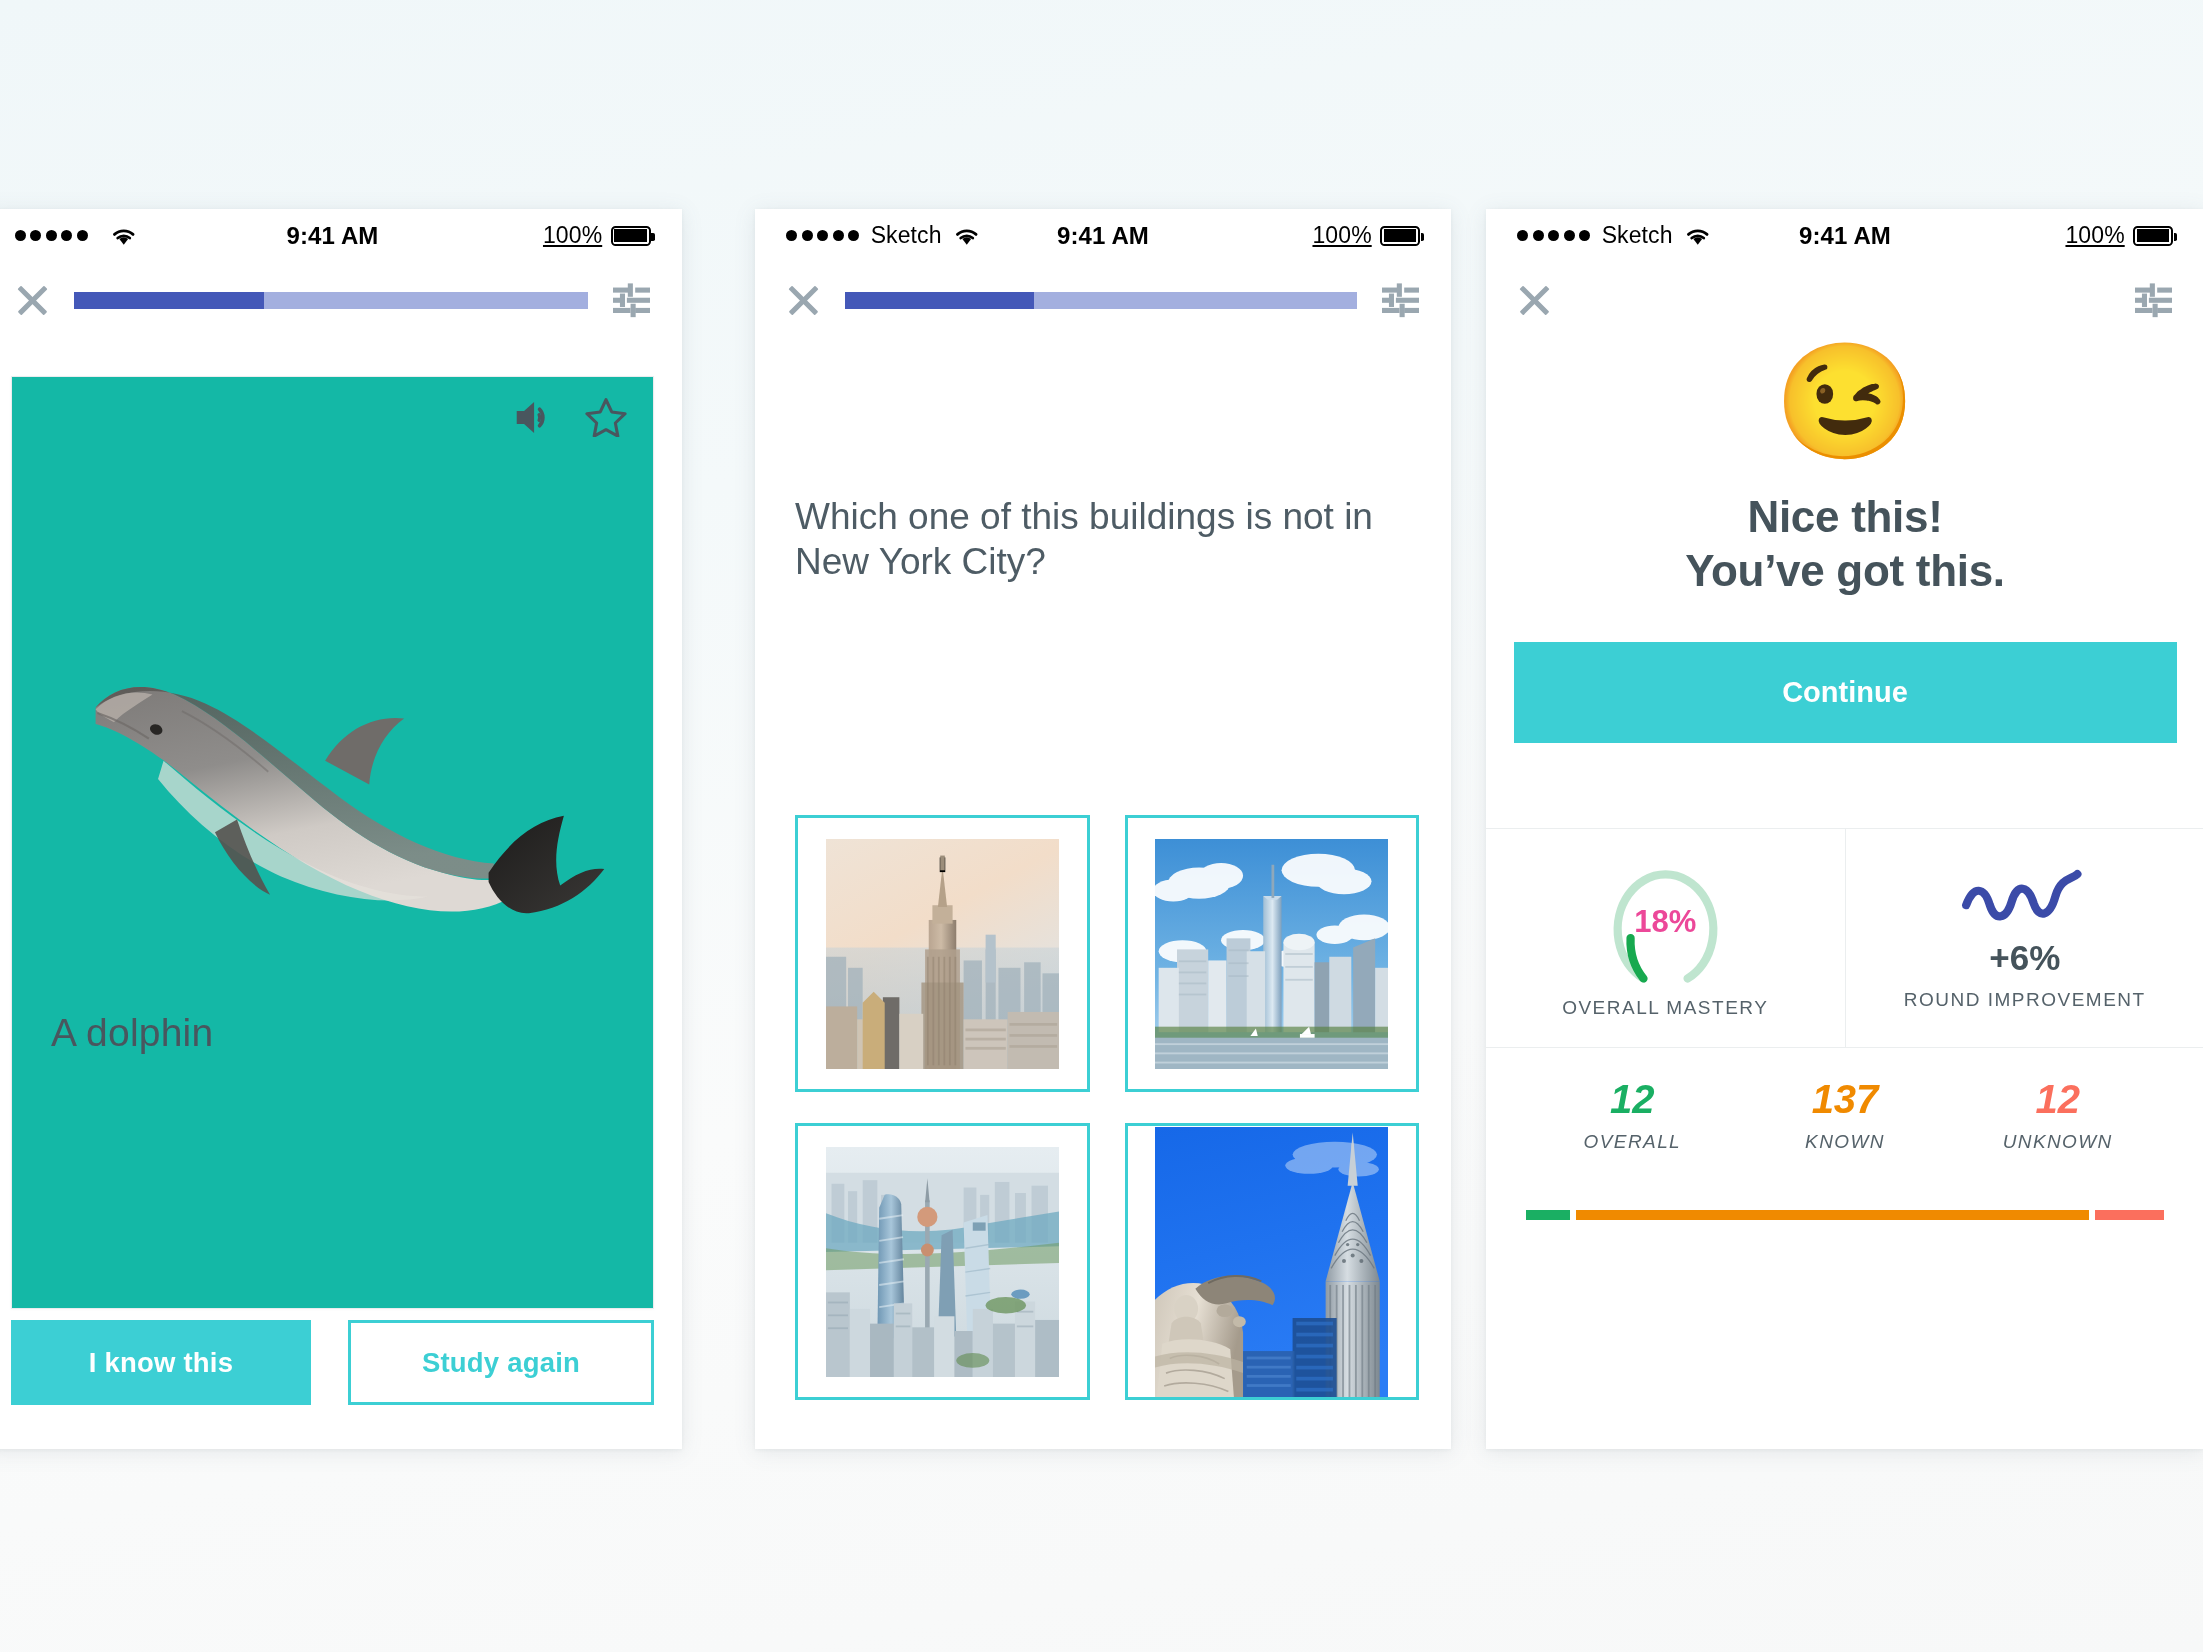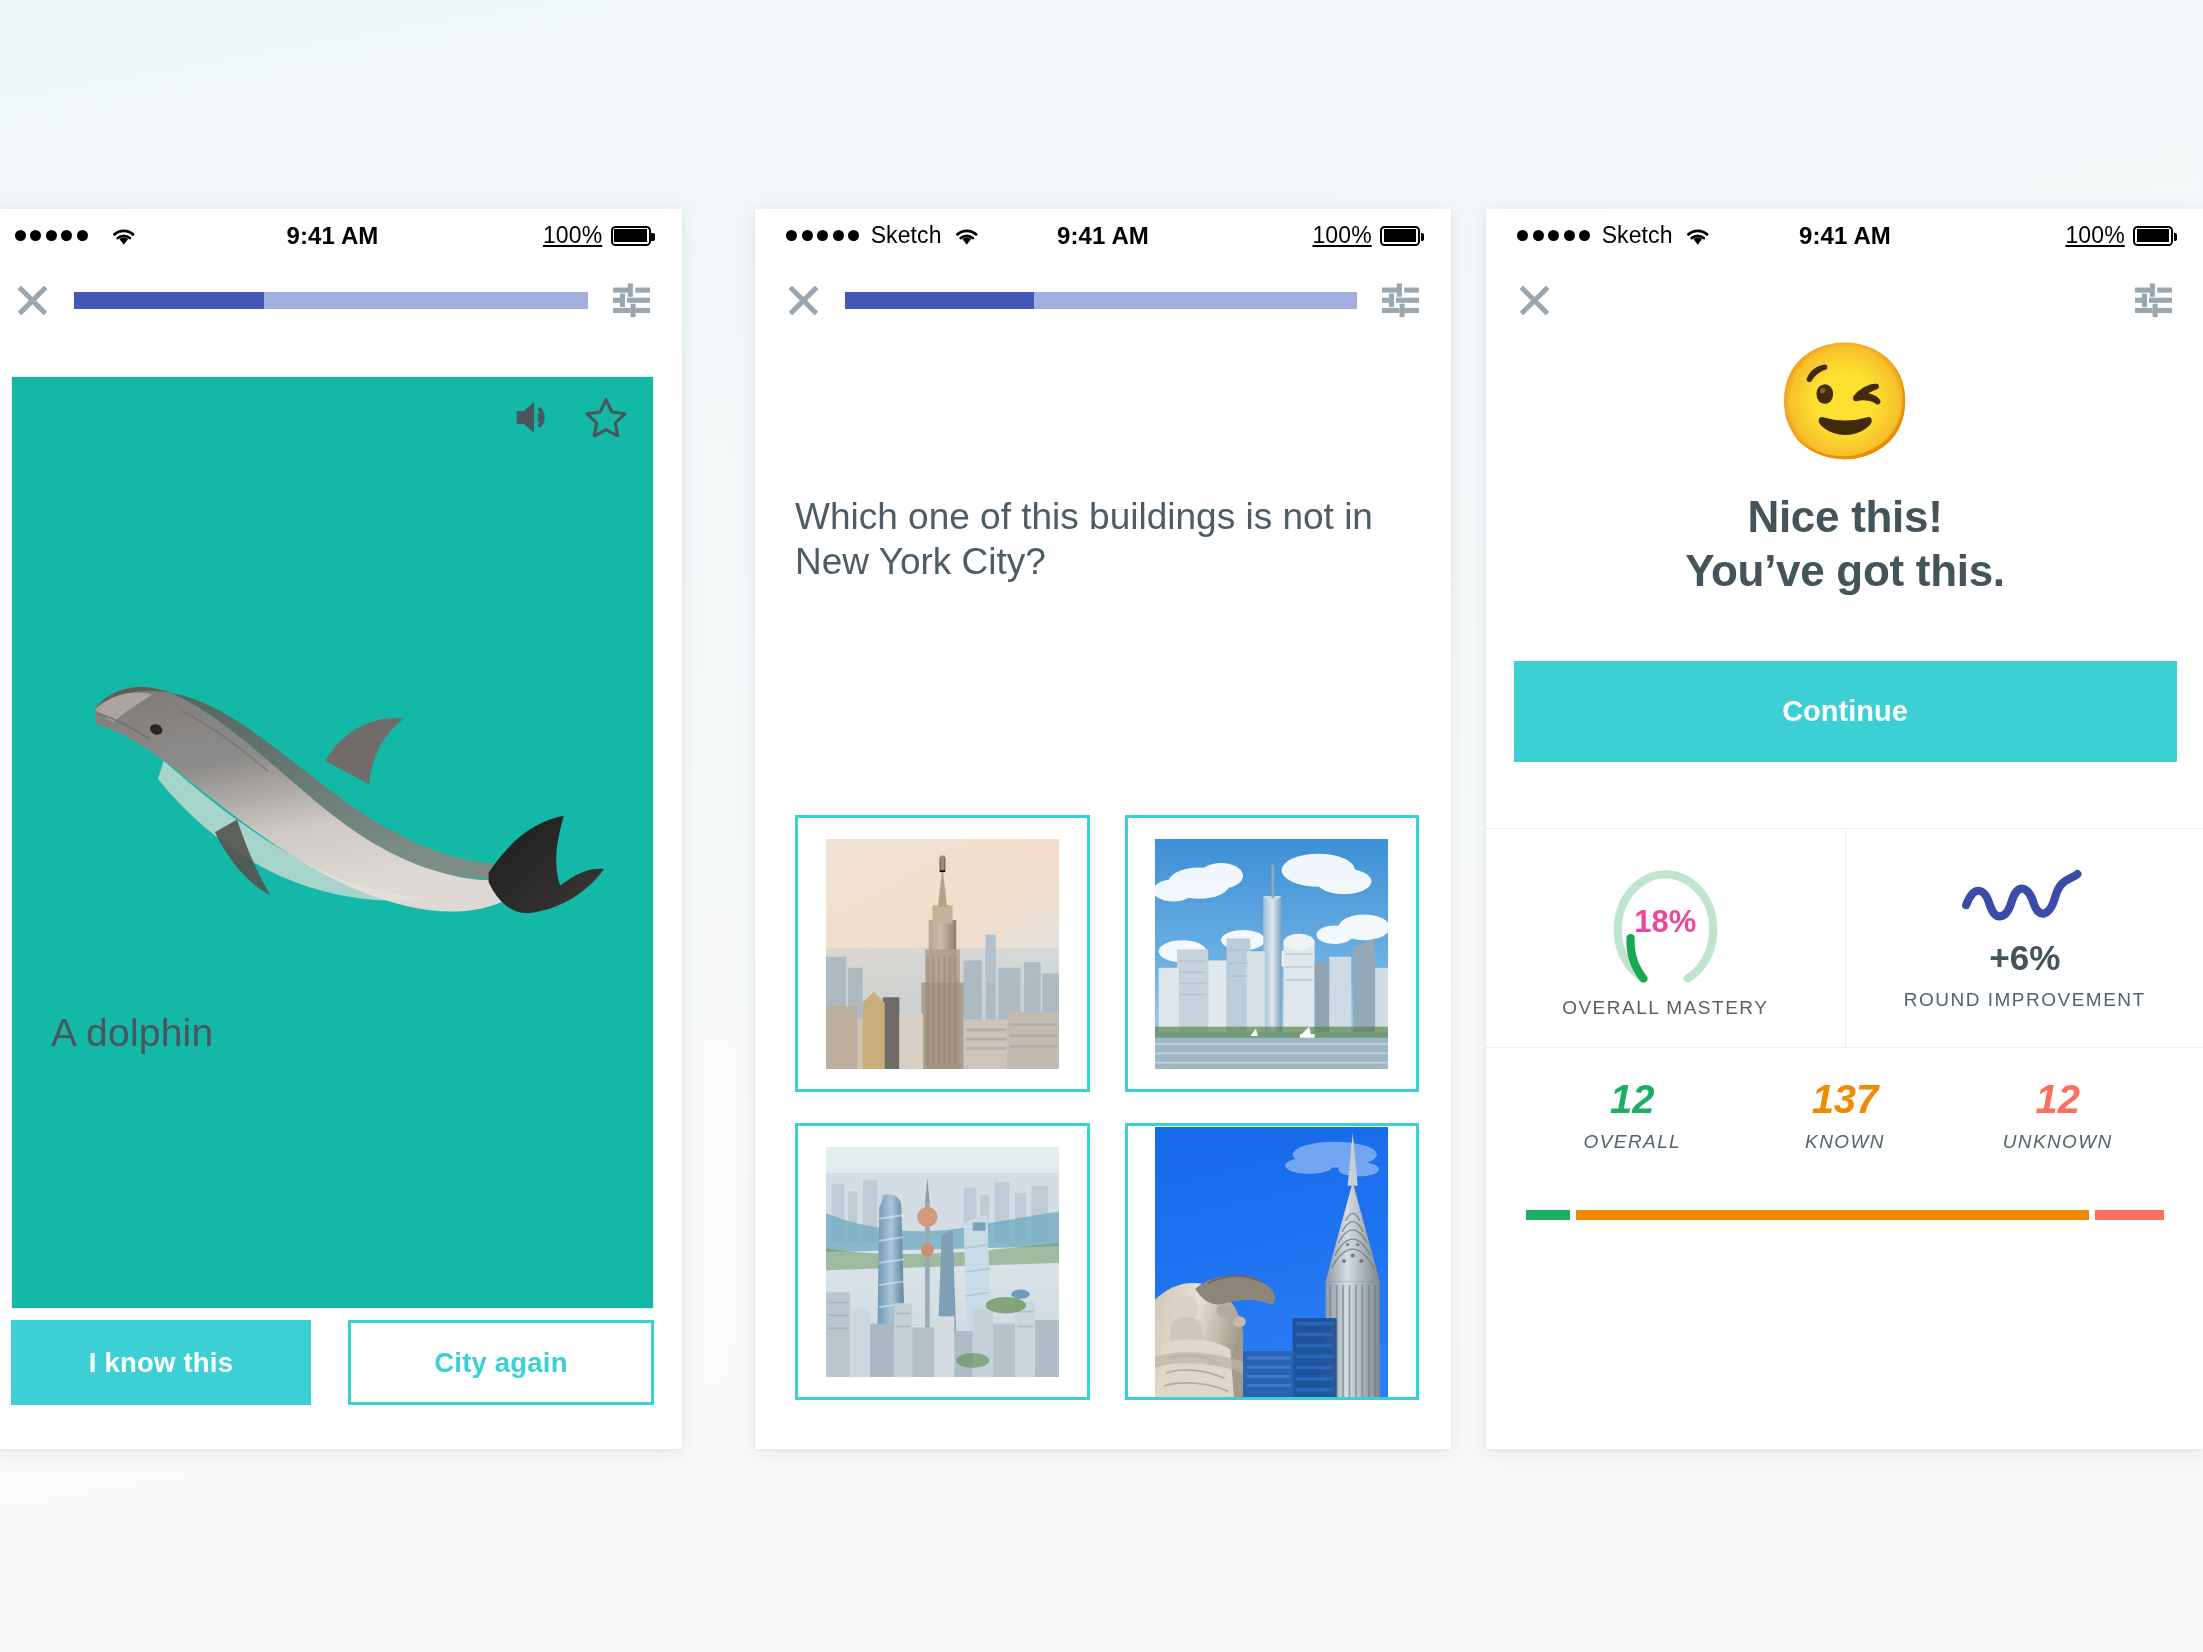--- a/index.html
+++ b/index.html
@@ -112,21 +112,21 @@
   .choice.full { align-items:stretch; }
   .choice.full .thumb { align-self:center; }
 
   
   .result-top { position:absolute; left:0; right:0; top:130px; text-align:center; }
   .emoji { font-size:114px; line-height:1.1; }
   .headline {
     margin-top:26px; font-size:44px; line-height:1.22;
     font-weight:bold; color:#45535b; letter-spacing:-0.3px;
   }
-  .continue-wrap { position:absolute; left:27.5px; right:27.5px; top:452px; }
+  .continue-wrap { position:absolute; left:27.5px; right:27.5px; top:433px; }
   .btn-continue {
     height:101px; background:#3ccfd4; color:#fff; display:flex;
     align-items:center; justify-content:center; font-size:29px;
     font-weight:bold; cursor:pointer;
   }
   .stats-grid {
     position:absolute; left:0; right:0; top:619px; height:220px;
     display:flex; border-top:0.9px solid #ebeeef; border-bottom:0.9px solid #ebeeef;
   }
   .stat-cell {
@@ -268,21 +268,21 @@
 
         <path d="M136 96 C168 112 200 136 230 162" stroke="#6b6764" stroke-width="2" fill="none" opacity="0.45"></path>
       </svg>
     </div>
 
     <div class="card-term">A dolphin</div>
   </div>
 
   <div class="cta-row">
     <div class="btn btn-solid">I know this</div>
-    <div class="btn btn-outline">City again</div>
+    <div class="btn btn-outline">Study again</div>
   </div>
 </div>
 
 <div class="phone" id="phone2">
 
   <div class="statusbar">
     <div class="sb-left">
       <span class="dots">
         <i></i>
           <i></i>

